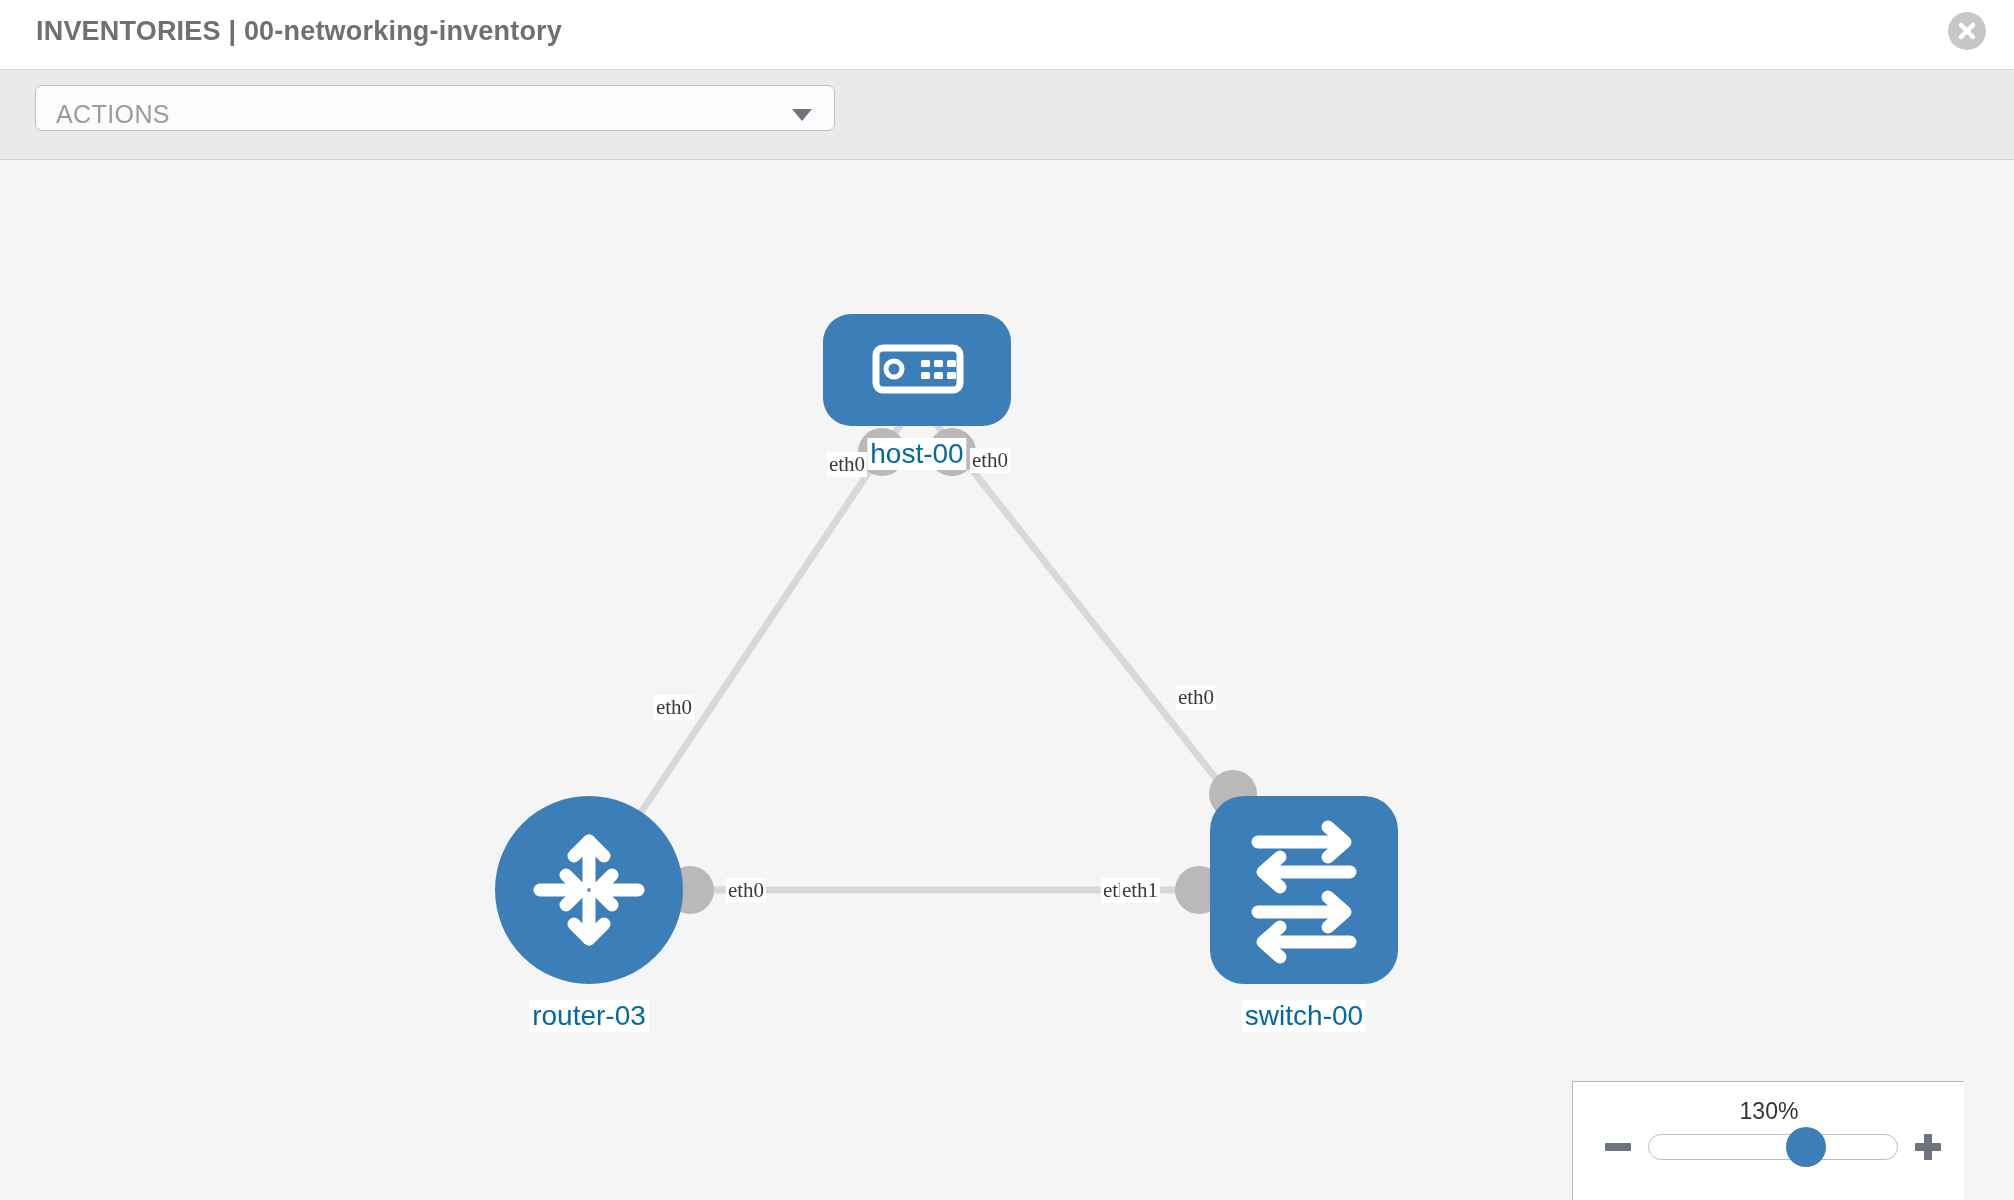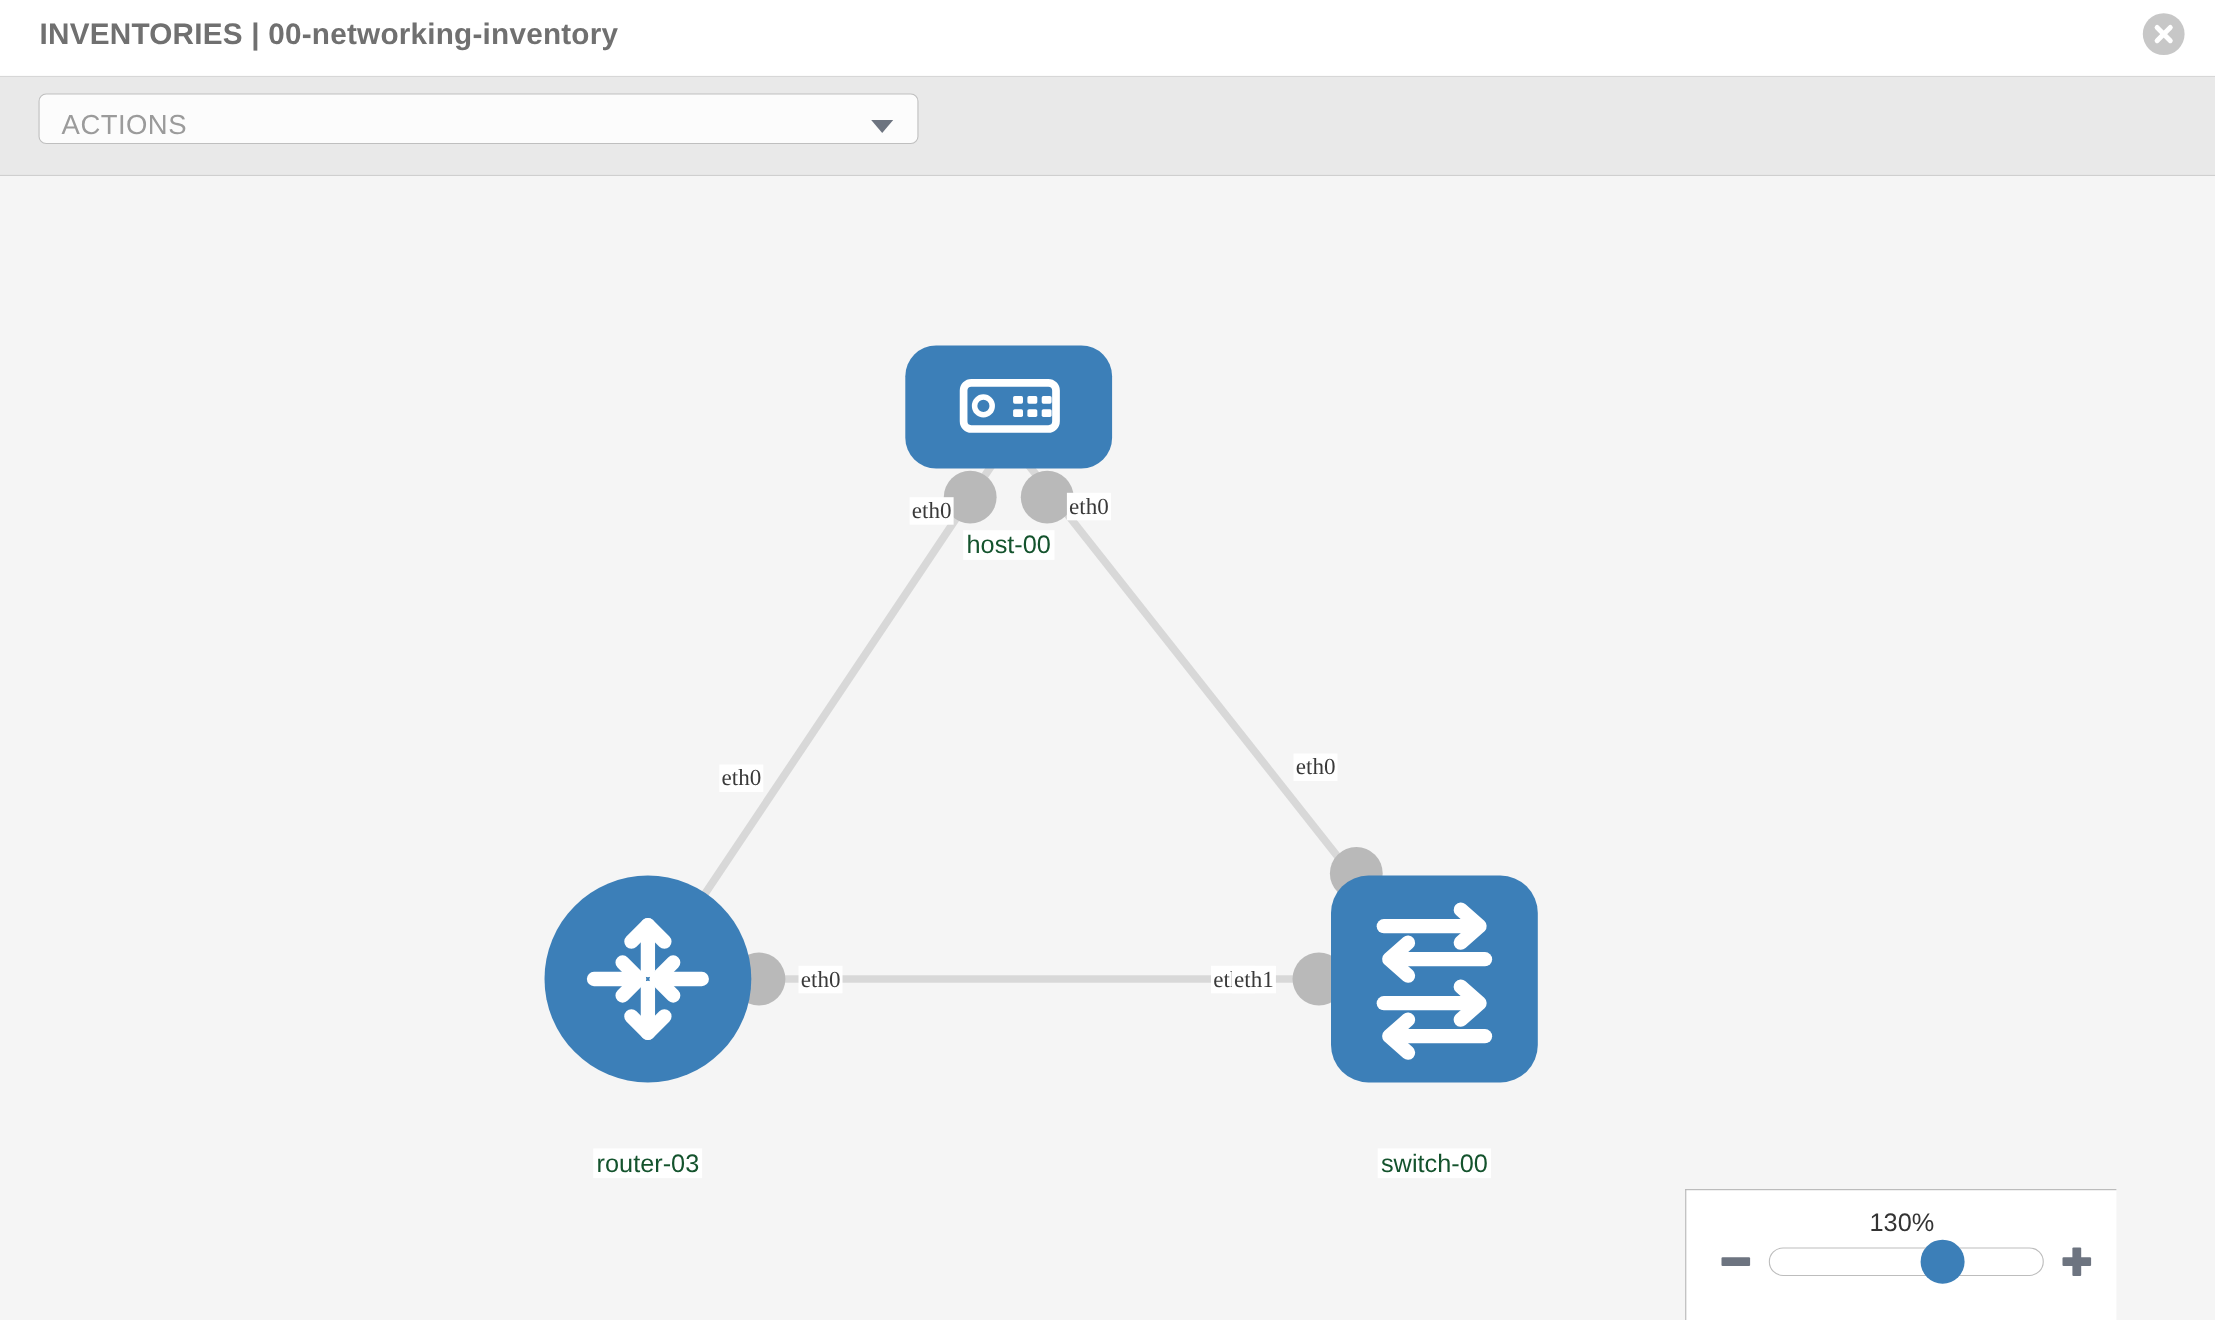--- a/index.html
+++ b/index.html
@@ -135,43 +135,42 @@
   }
   .topo-svg {
     position: absolute;
     left: 0; top: 0;
     width: 2014px;
     height: 1040px;
   }
 
   .node-label {
     position: absolute;
-    font-size: 23px;
-    color: #14532d;
+    font-size: 28px;
+    color: #0369a1;
     background: #ffffff;
     padding: 0 3px;
     white-space: nowrap;
     transform: translateX(-50%);
-    margin-top: 44px;
   }
   .iface-label {
     position: absolute;
     font-size: 21px;
     color: #3a3a3a;
     background: #ffffff;
     padding: 0 2px;
     white-space: nowrap;
     transform: translateX(-50%);
     font-family: Liberation Serif, serif;
   }
 
   
   .zoom-panel {
     position: absolute;
-    left: 1532px;
+    left: 1572px;
     top: 1081px;
     width: 392px;
     height: 119px;
     background: #ffffff;
     border: 1px solid #b5b5b5;
     border-right: none;
     border-bottom: none;
     box-sizing: border-box;
   }
   .zoom-value {

